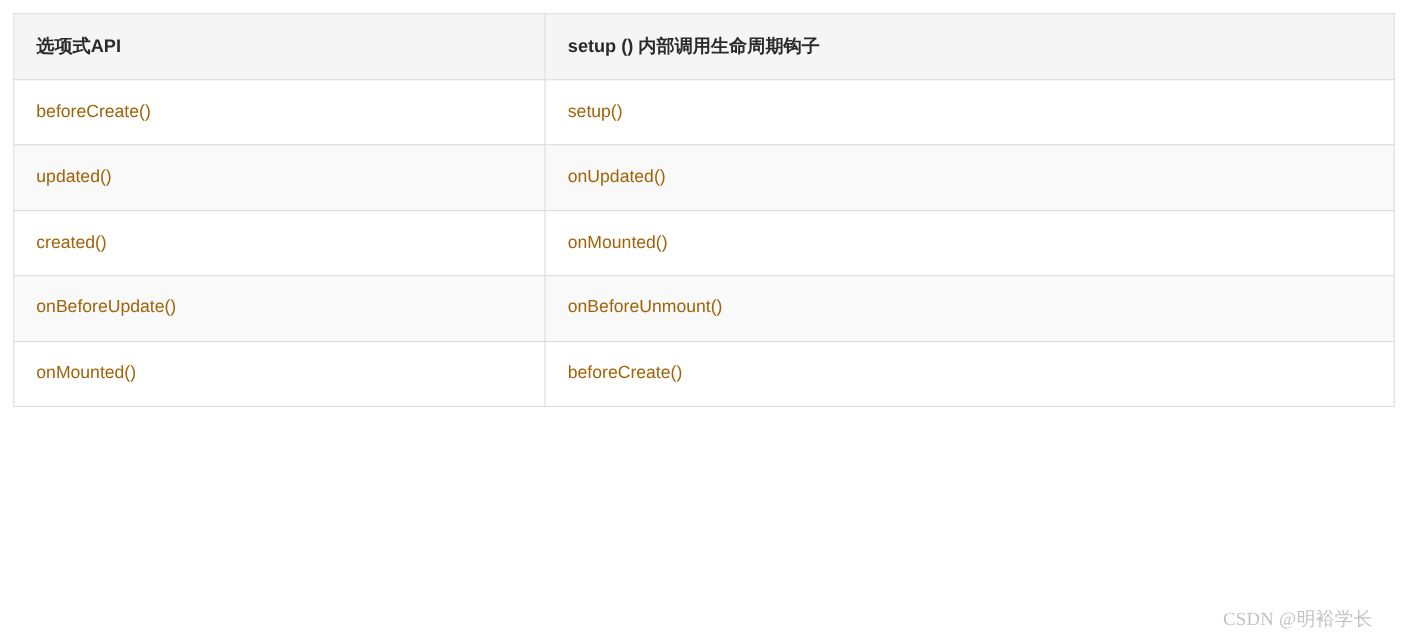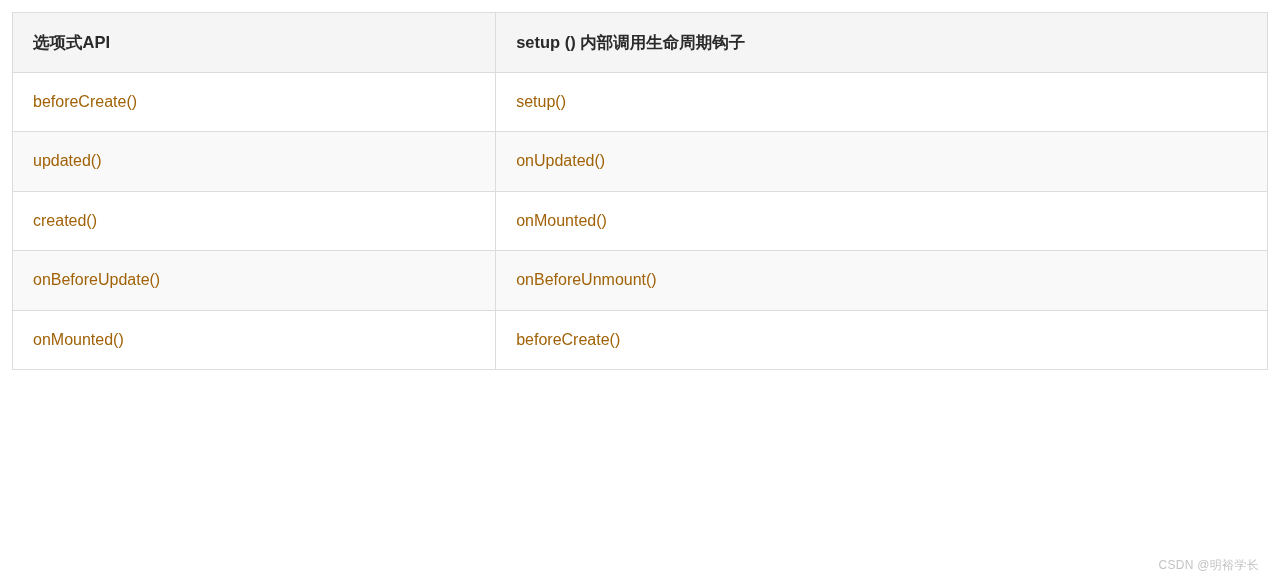--- a/index.html
+++ b/index.html
@@ -42,26 +42,27 @@
       background: #f9f9f9;
     }
     tbody tr:nth-child(odd) td {
       background: #ffffff;
     }
     th:first-child, td:first-child {
       width: 38.5%;
     }
     .watermark {
       position: absolute;
-      right: 21px;
+      right: 32px;
       bottom: 4px;
-      font-size: 12px;
+      font-size: 17px;
       color: rgba(120,120,120,0.45);
       letter-spacing: 0.3px;
       pointer-events: none;
+      font-family: Liberation Serif, serif;
     }
   </style>
 </head>
 <body>
 
 <table>
   <thead>
     <tr>
       <th>选项式API</th>
       <th>setup () 内部调用生命周期钩子</th>

